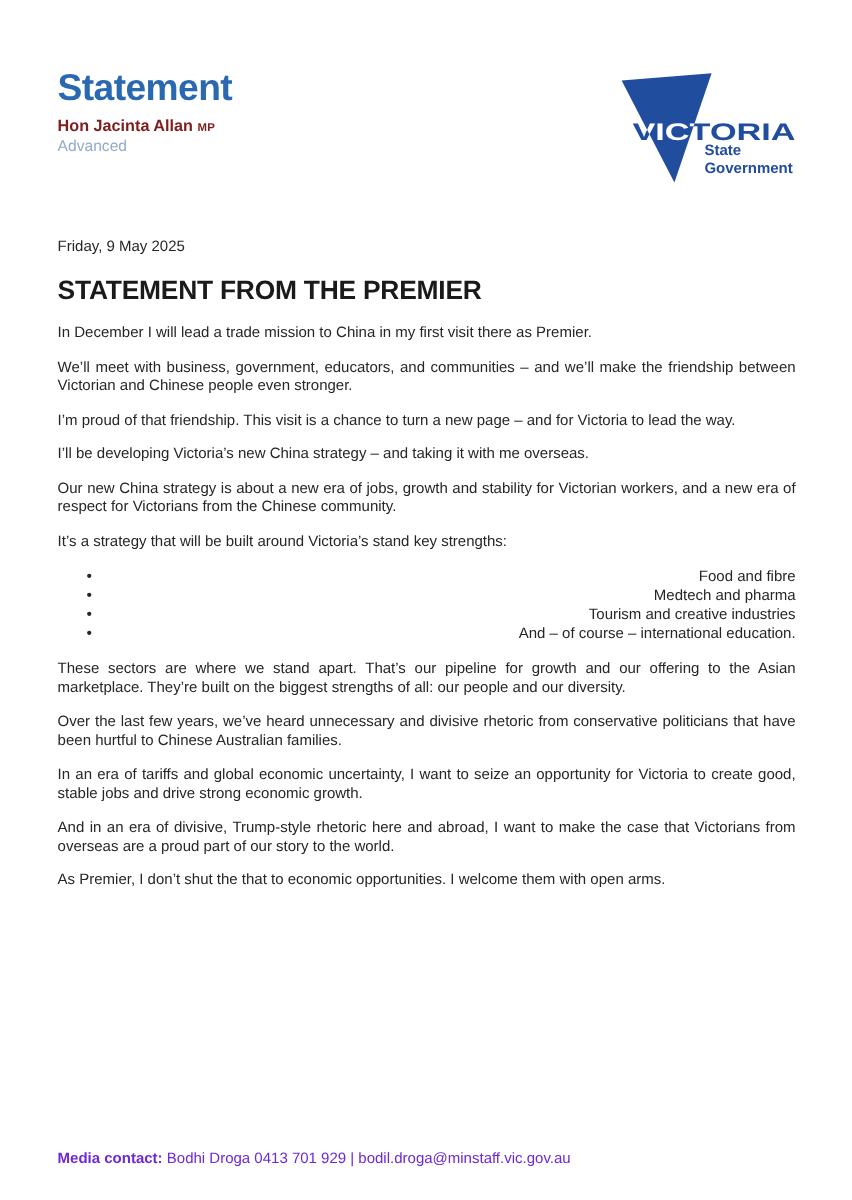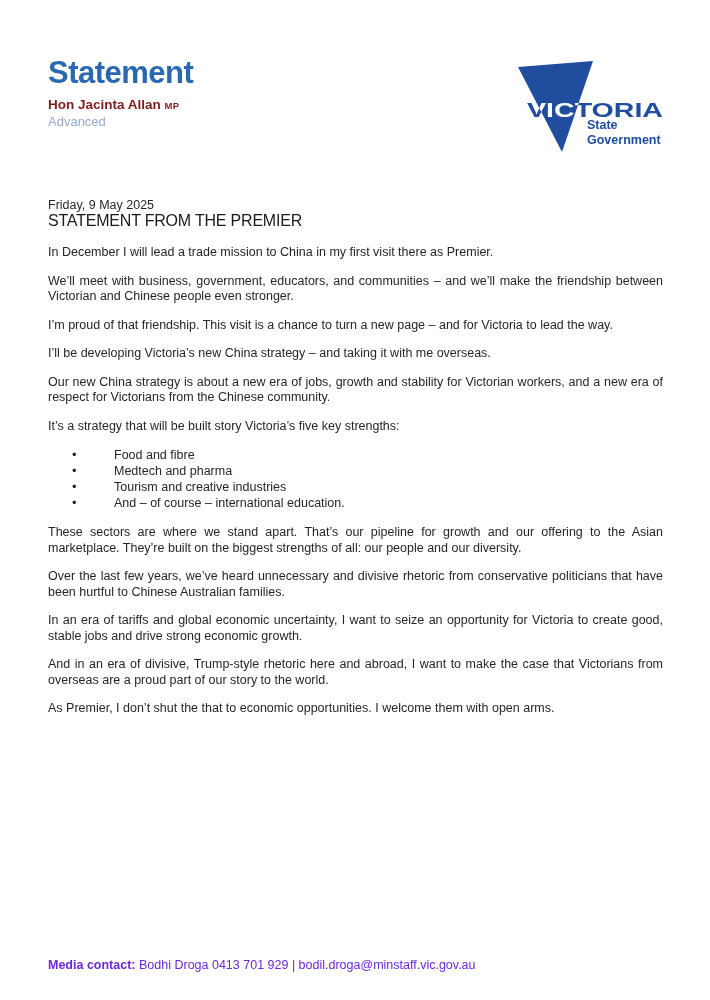--- a/index.html
+++ b/index.html
@@ -53,38 +53,40 @@
   
   .main {
     position: absolute;
     top: 198px;
     left: 48px;
     right: 47px;
   }
   .doc-date {
     font-size: 12.5px;
     color: #262626;
+    margin-bottom: 17px;
   }
   .doc-title {
-    font-size: 16px;
-    font-weight: normal;
+    font-size: 22px;
+    font-weight: bold;
     color: #1a1a1a;
     letter-spacing: -0.2px;
     margin-bottom: 15px;
   }
   .main p {
     font-size: 12.5px;
     line-height: 15.5px;
     text-align: justify;
     margin-bottom: 13px;
     color: #262626;
   }
   ul.bullets {
     list-style: none;
     margin: 0 0 14px 0;
+    text-align: right;
   }
   ul.bullets li {
     position: relative;
     font-size: 12.5px;
     line-height: 16px;
     padding-left: 66px;
     color: #262626;
   }
   ul.bullets li::before {
     content: "\2022";
@@ -135,21 +137,21 @@
 
   <div class="main">
     <div class="doc-date">Friday, 9 May 2025</div>
     <div class="doc-title">STATEMENT FROM THE PREMIER</div>
 
     <p>In December I will lead a trade mission to China in my first visit there as Premier.</p>
     <p>We’ll meet with business, government, educators, and communities – and we’ll make the friendship between Victorian and Chinese people even stronger.</p>
     <p>I’m proud of that friendship. This visit is a chance to turn a new page – and for Victoria to lead the way.</p>
     <p>I’ll be developing Victoria’s new China strategy – and taking it with me overseas.</p>
     <p>Our new China strategy is about a new era of jobs, growth and stability for Victorian workers, and a new era of respect for Victorians from the Chinese community.</p>
-    <p>It’s a strategy that will be built story Victoria’s five key strengths:</p>
+    <p>It’s a strategy that will be built around Victoria’s stand key strengths:</p>
 
     <ul class="bullets">
       <li>Food and fibre</li>
       <li>Medtech and pharma</li>
       <li>Tourism and creative industries</li>
       <li>And – of course – international education.</li>
     </ul>
 
     <p>These sectors are where we stand apart. That’s our pipeline for growth and our offering to the Asian marketplace. They’re built on the biggest strengths of all: our people and our diversity.</p>
     <p>Over the last few years, we’ve heard unnecessary and divisive rhetoric from conservative politicians that have been hurtful to Chinese Australian families.</p>

